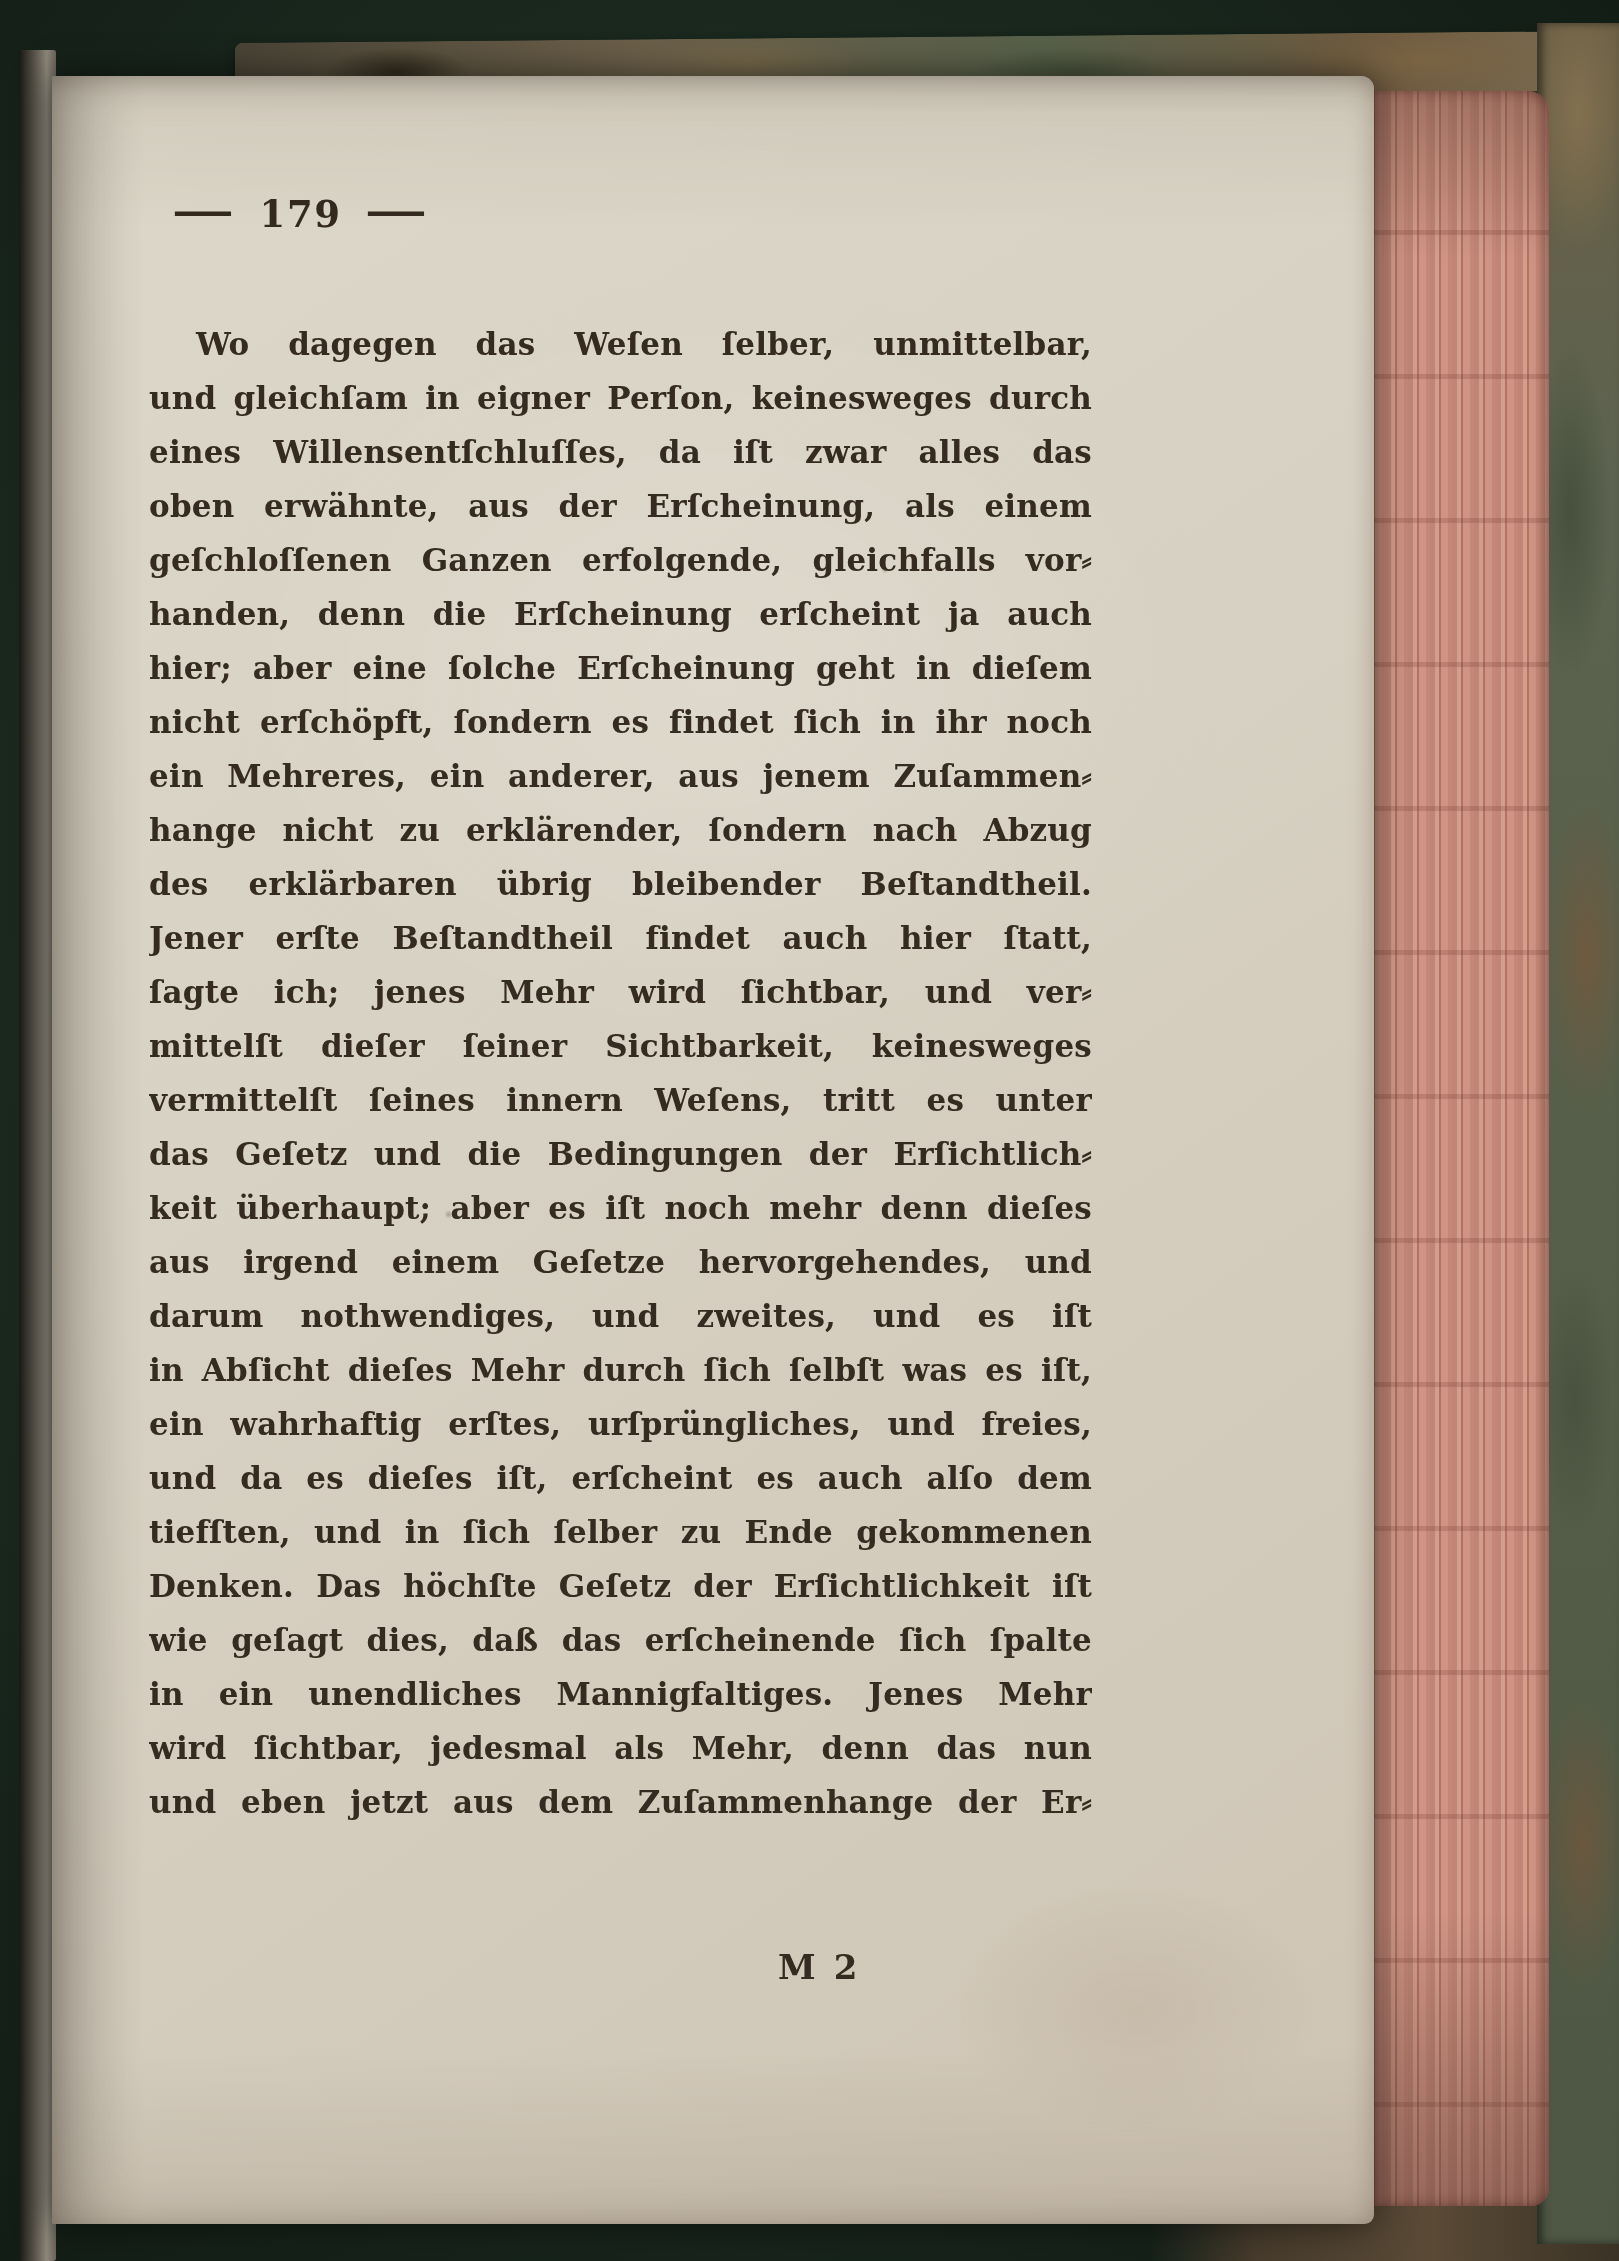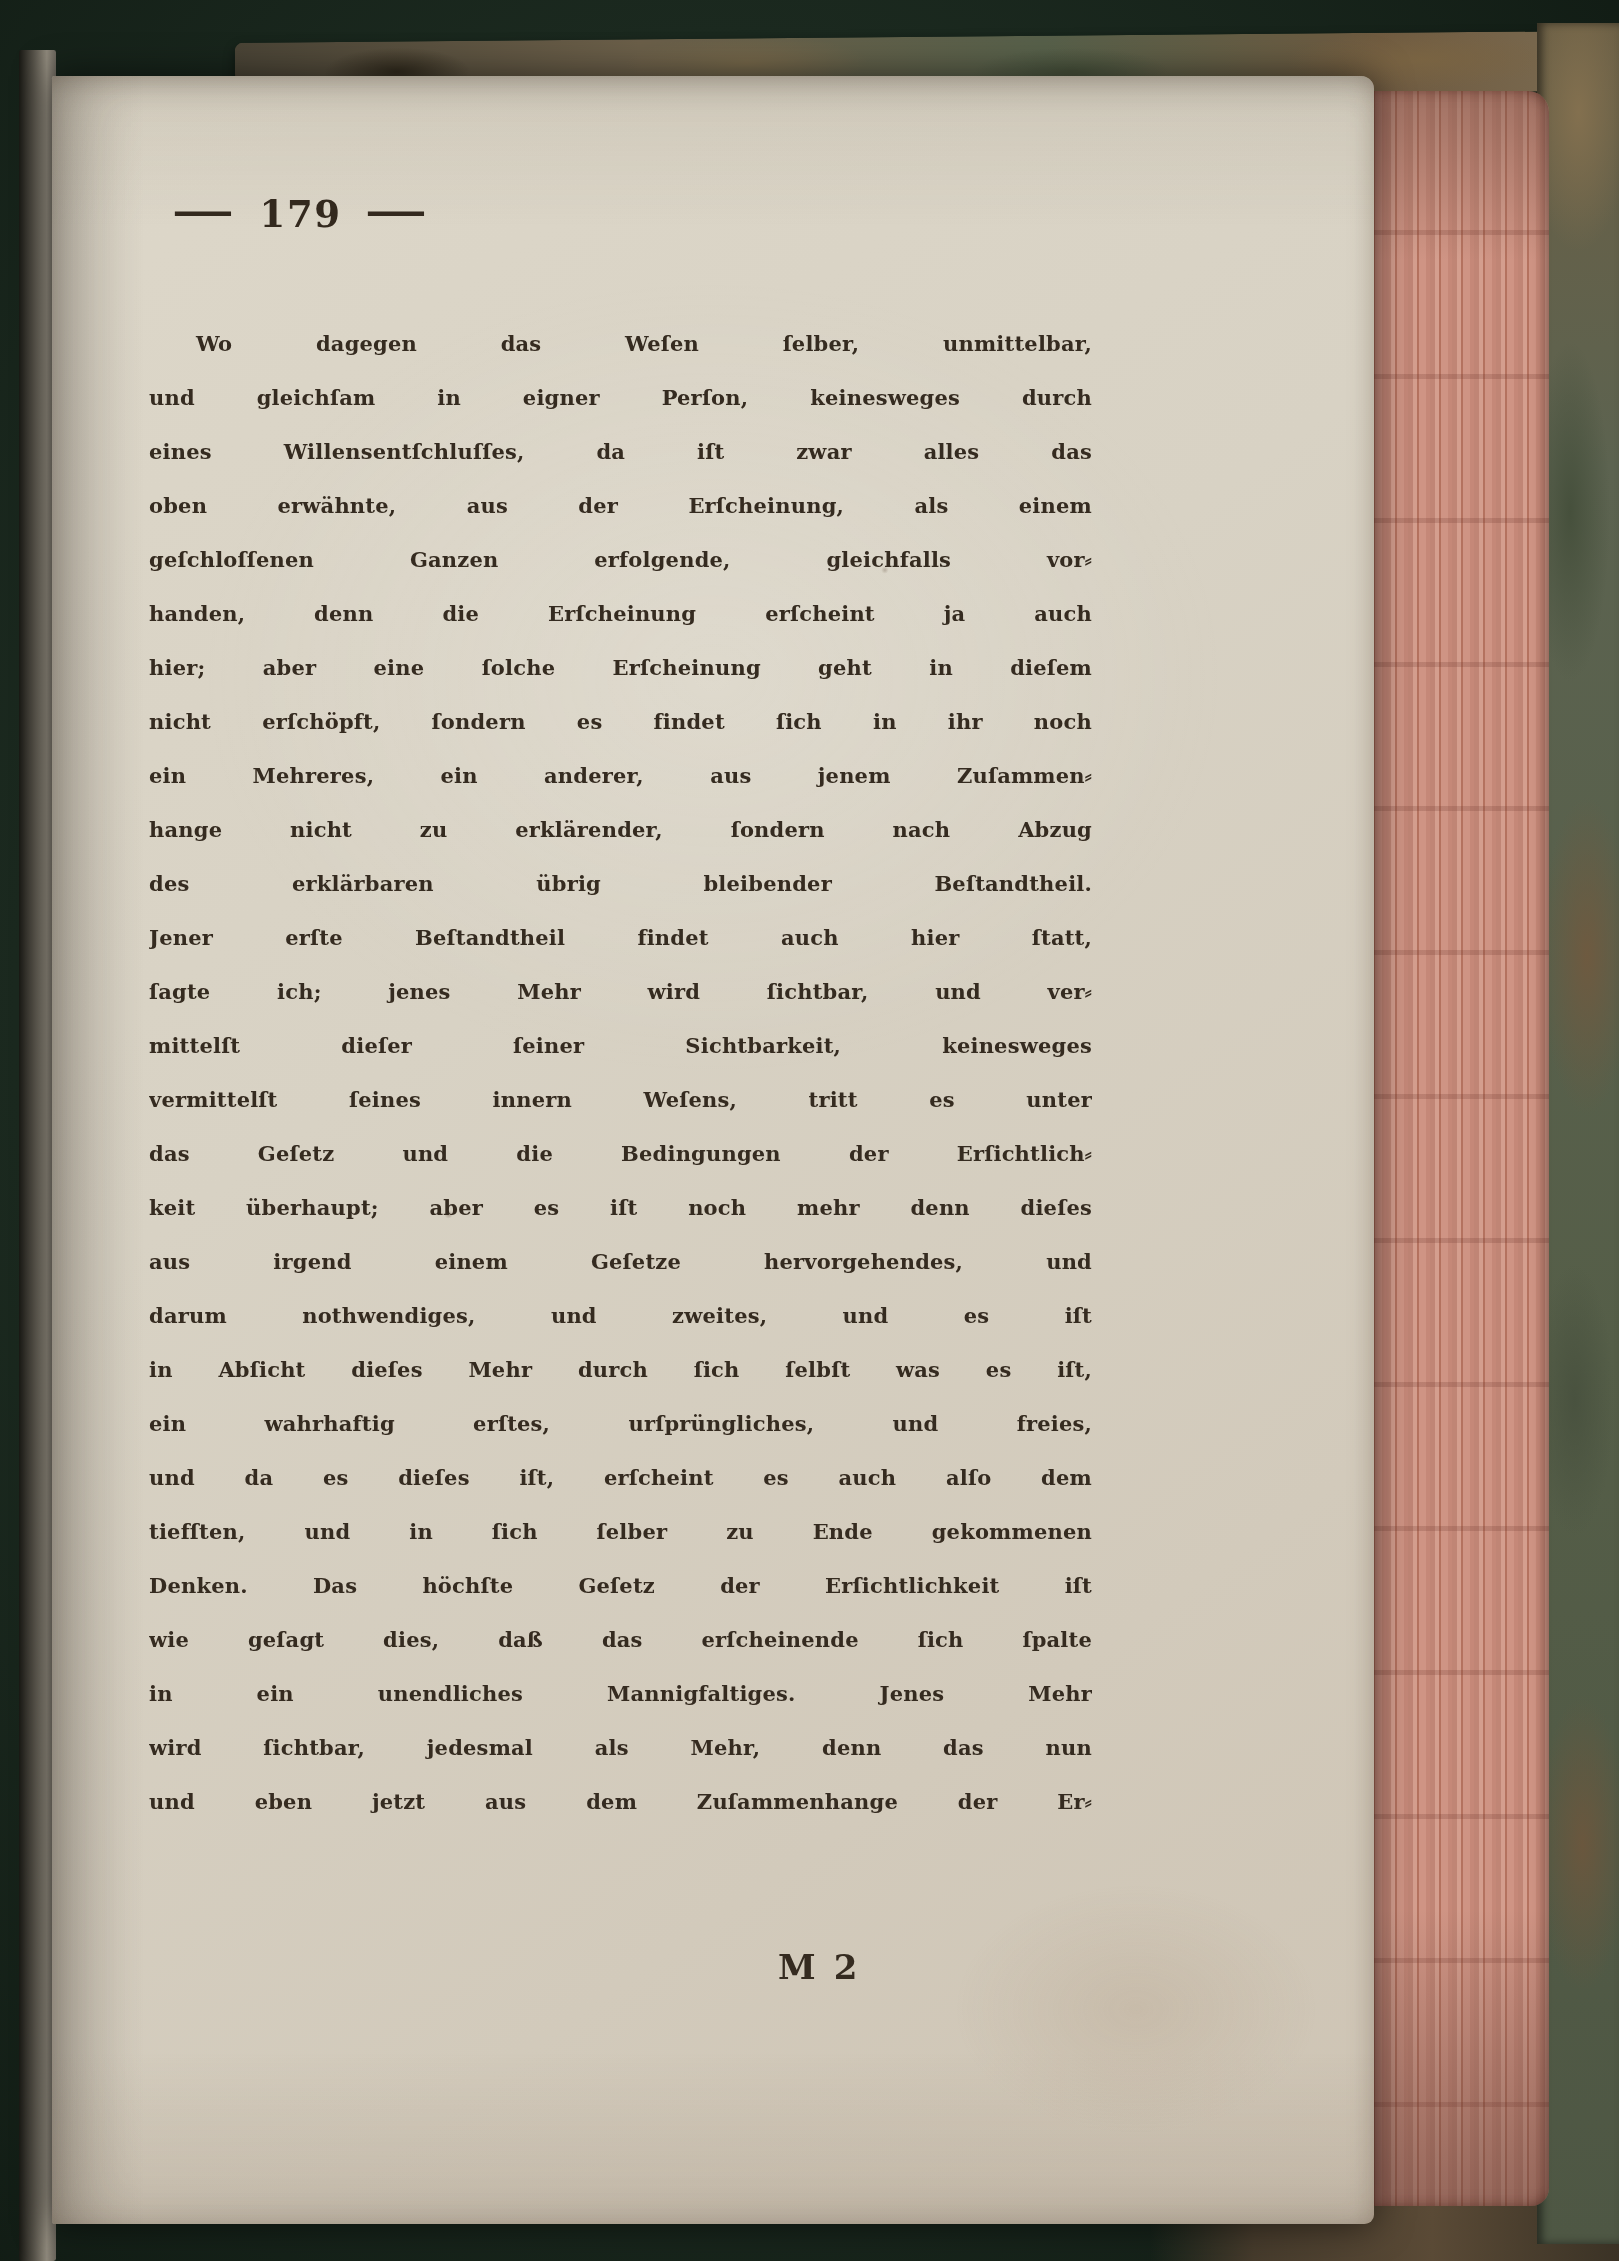--- a/index.html
+++ b/index.html
@@ -102,21 +102,21 @@
     display: inline-block;
     transform: scaleX(1.7);
     margin: 0 36px;
     position: relative;
     top: -3.2px;
   }
 
   .text-block {
     left: 97px; top: 241px; width: 943px;
     color: #352b20;
-    font-size: 21px;
+    font-size: 31px;
     font-weight: 700;
     line-height: 54px;
     letter-spacing: 0.2px;
     word-spacing: 0.8px;
   }
   .text-line {
     text-align: justify;
     text-align-last: justify;
     height: 54px;
     overflow: hidden;

